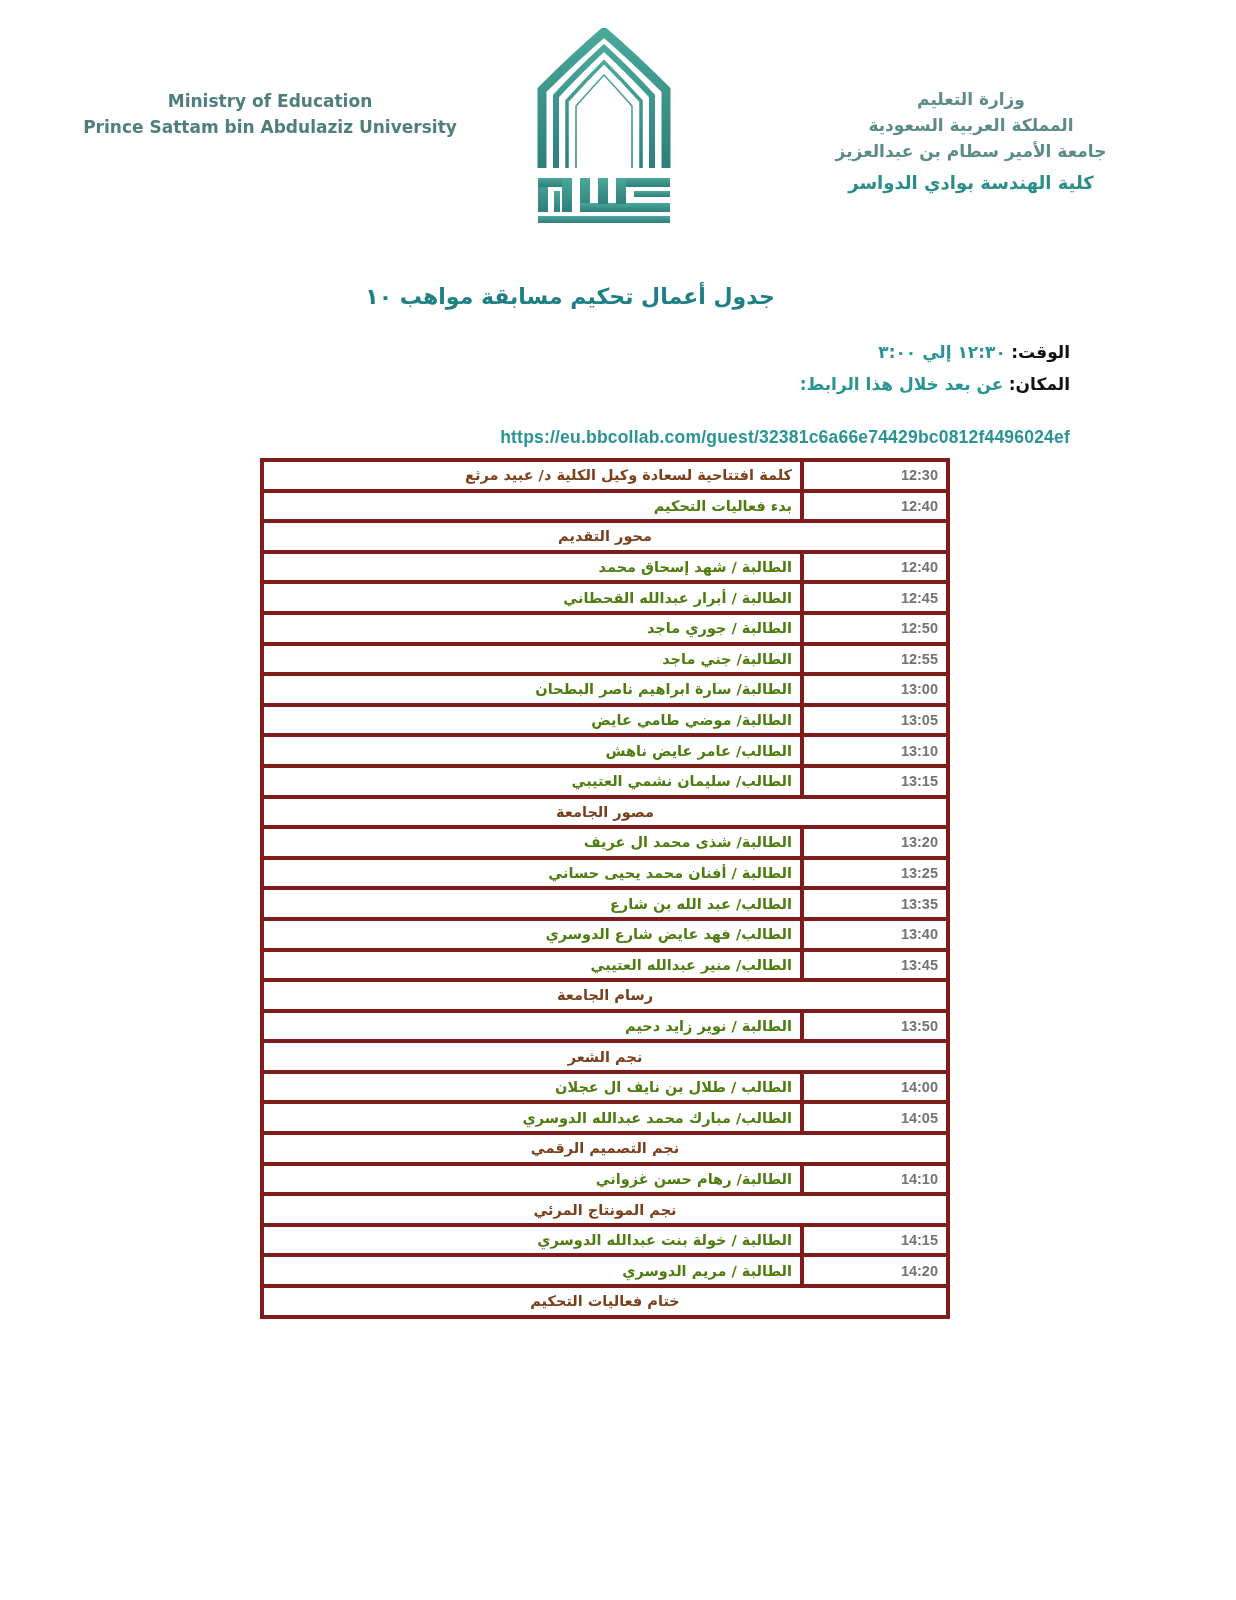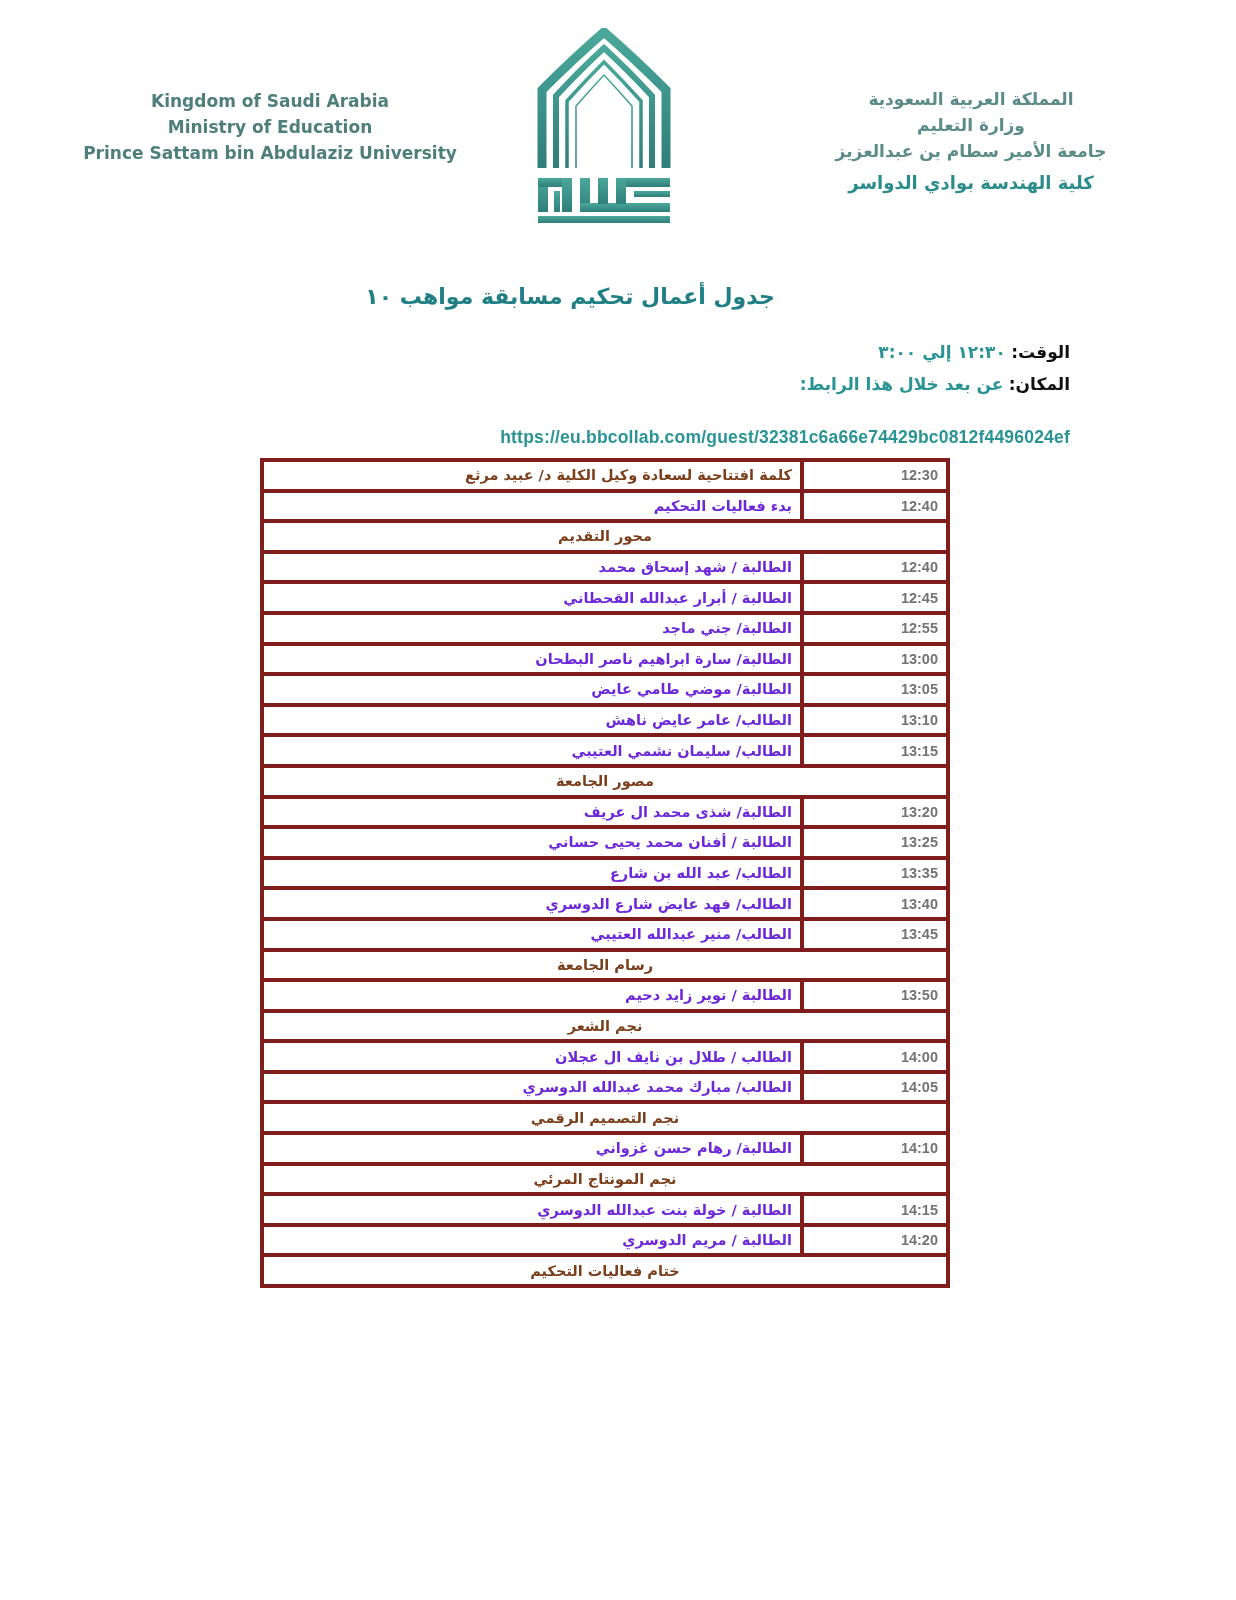--- a/index.html
+++ b/index.html
@@ -21,33 +21,32 @@
           font-family: "DejaVu Sans", sans-serif; }
   .info .lbl { color: #111; font-weight: bold; }
   .info .val { color: #2a9495; font-weight: bold; }
   .link { position: absolute; right: 166px; top: 427px; direction: ltr; text-align: left;
           color: #2a9495; font-weight: bold; font-size: 17.5px;
           font-family: "Liberation Sans", sans-serif; letter-spacing: 0.2px; }
   table.sched { position: absolute; left: 260px; top: 458px; width: 690px;
                 border-collapse: collapse; direction: ltr; }
   table.sched td { border: 4px solid #7f1d1d; height: 26.6px; padding: 0 8px;
                    font-size: 14.5px; font-weight: bold; }
-  td.name { direction: rtl; text-align: right; width: 520px; color: #6d28d9;
+  td.name { direction: rtl; text-align: right; width: 520px; color: #4d7c0f;
             font-family: "DejaVu Sans", sans-serif; padding-right: 10px; }
   td.time { text-align: right; color: #737373; font-family: "Liberation Sans", sans-serif;
             font-size: 14px; }
   td.brown { color: #7b3f1c; }
   td.section { direction: rtl; text-align: center; color: #7b3f1c;
                font-family: "DejaVu Sans", sans-serif; padding-right: 120px; }
 </style>
 </head>
 <body>
 
 <div class="en-header">
-  <div>Kingdom of Saudi Arabia</div>
   <div>Ministry of Education</div>
   <div>Prince Sattam bin Abdulaziz University</div>
 </div>
 
 <svg class="logo" viewBox="0 0 140 196">
   <defs>
     <linearGradient id="lg" x1="0" y1="0" x2="0" y2="1">
       <stop offset="0" stop-color="#4aa89a"></stop>
       <stop offset="1" stop-color="#2f7e7a"></stop>
     </linearGradient>
@@ -67,22 +66,22 @@
     <rect x="46" y="175" width="90" height="9"></rect>
     <rect x="64" y="150" width="10" height="26"></rect>
     <rect x="82" y="150" width="54" height="9"></rect>
     <rect x="82" y="150" width="10" height="26"></rect>
     <rect x="100" y="163" width="36" height="6"></rect>
     <rect x="4" y="188" width="132" height="7"></rect>
   </g>
 </svg>
 
 <div class="ar-header">
+  <div>وزارة التعليم</div>
   <div>المملكة العربية السعودية</div>
-  <div>وزارة التعليم</div>
   <div>جامعة الأمير سطام بن عبدالعزيز</div>
   <div class="college">كلية الهندسة بوادي الدواسر</div>
 </div>
 
 <div class="title">جدول أعمال تحكيم مسابقة مواهب ١٠</div>
 
 <div class="info">
   <div>
     <span class="lbl">الوقت:</span>
     <span class="val">١٢:٣٠ إلي ٣:٠٠</span>
@@ -110,20 +109,24 @@
       </tr>
       <tr>
         <td class="name">الطالبة / شهد إسحاق محمد</td>
         <td class="time">12:40</td>
       </tr>
       <tr>
         <td class="name">الطالبة / أبرار عبدالله القحطاني</td>
         <td class="time">12:45</td>
       </tr>
       <tr>
+        <td class="name">الطالبة / جوري ماجد</td>
+        <td class="time">12:50</td>
+      </tr>
+      <tr>
         <td class="name">الطالبة/ جني ماجد</td>
         <td class="time">12:55</td>
       </tr>
       <tr>
         <td class="name">الطالبة/ سارة ابراهيم ناصر البطحان</td>
         <td class="time">13:00</td>
       </tr>
       <tr>
         <td class="name">الطالبة/ موضي طامي عايض</td>
         <td class="time">13:05</td>

